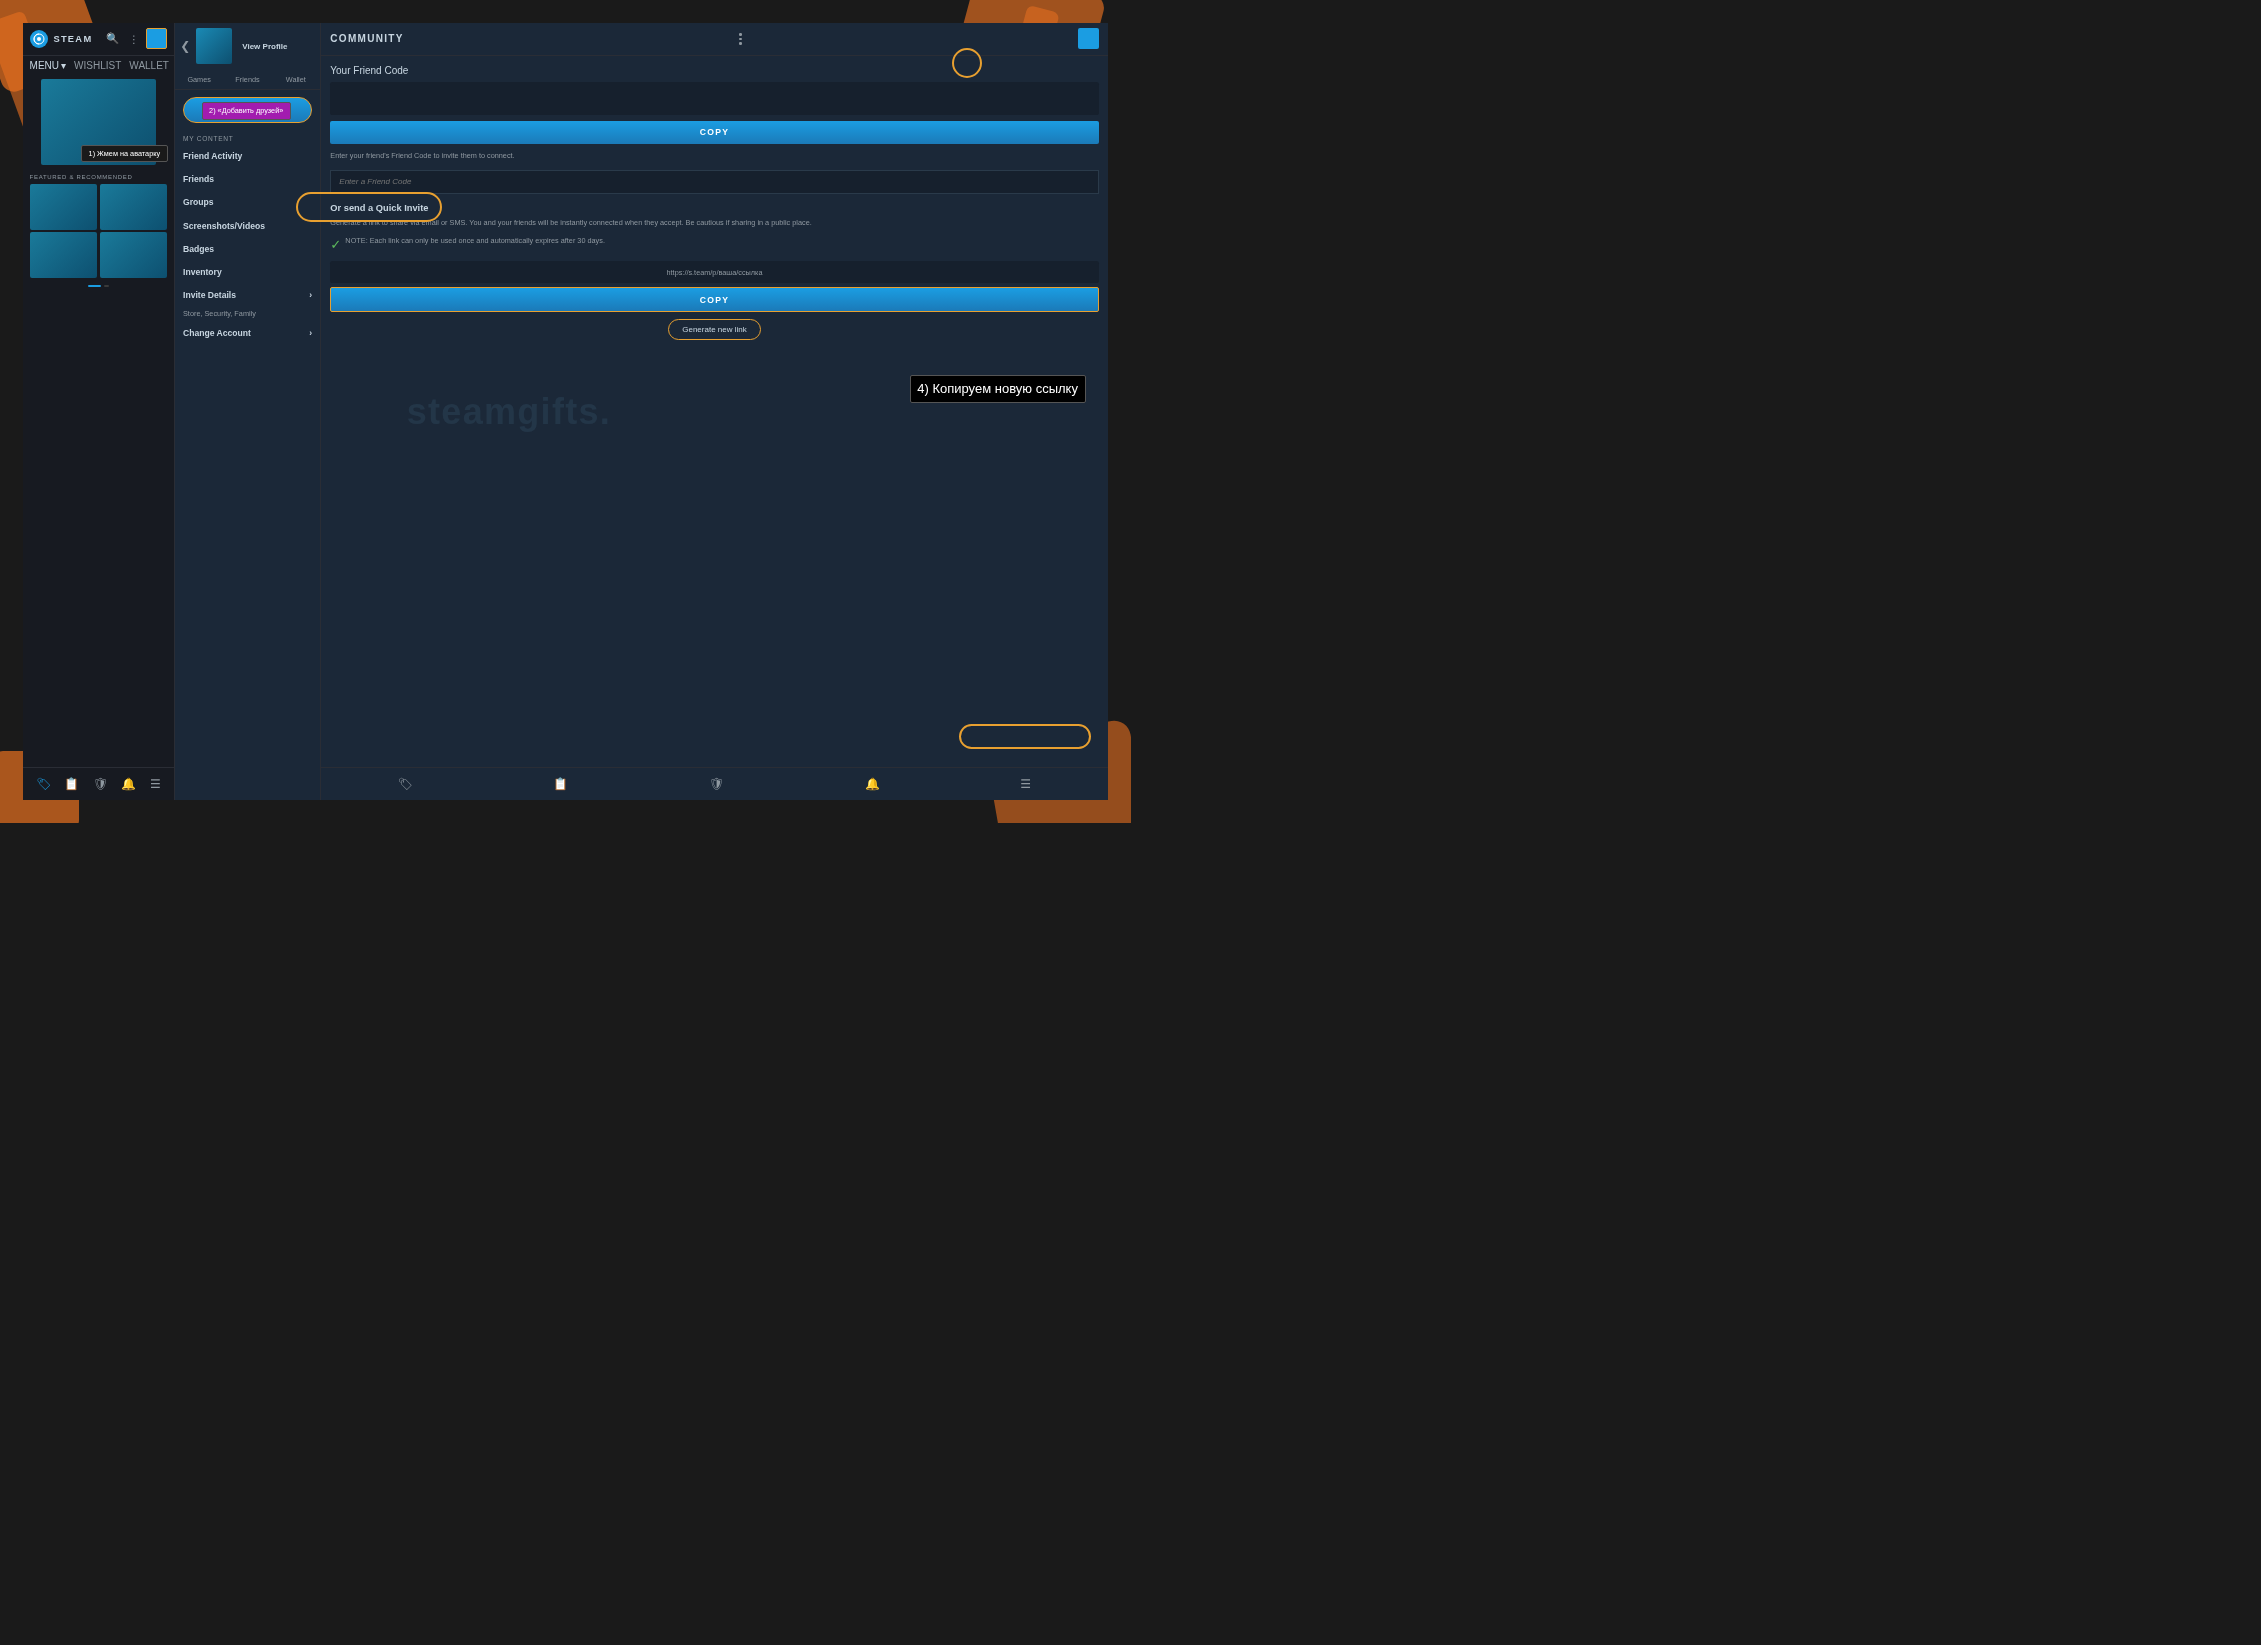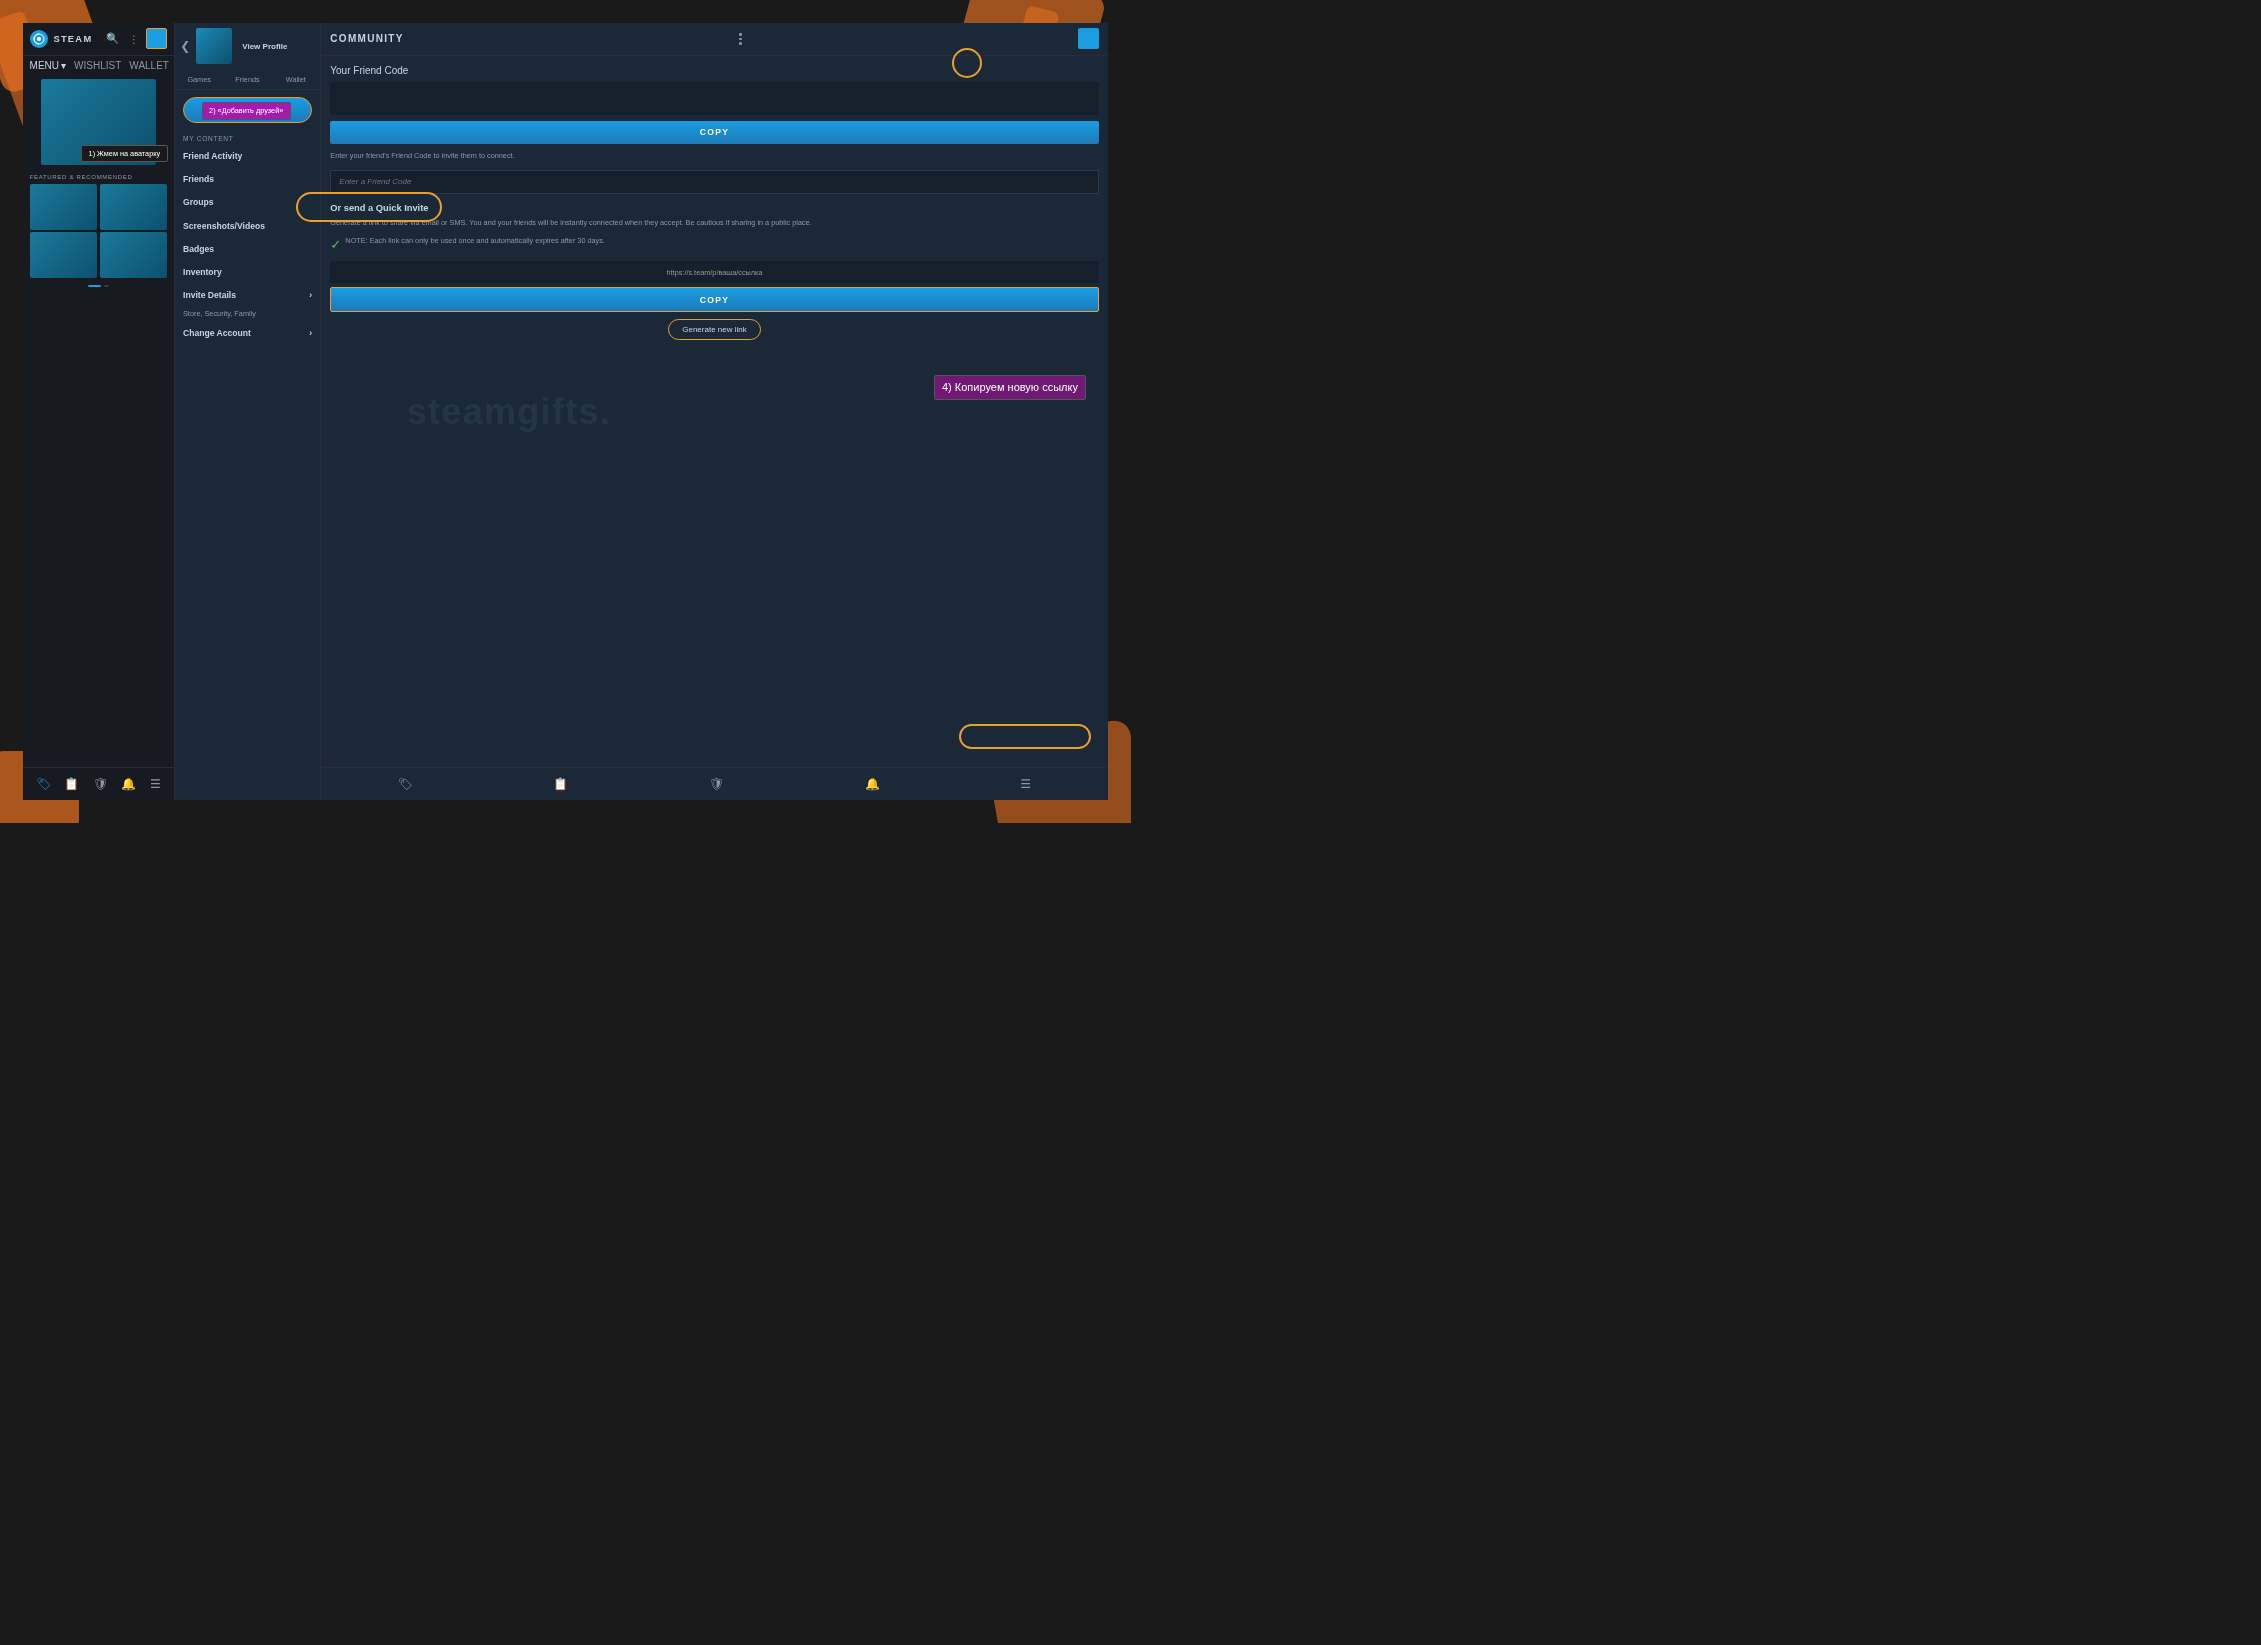--- a/index.html
+++ b/index.html
@@ -428,24 +428,24 @@
       justify-content: space-around;
       padding: 6.6px;
       border-top: 0.7px solid #2a2d35;
     }
 
     
     .annotation-4 {
       position: absolute;
       top: 139px;
       right: 13.2px;
-      background: #701a75;
+      background: #000000;
       border: 0.7px solid #555;
       color: #fff;
-      font-size: 11px;
+      font-size: 13px;
       padding: 3.3px 6.6px;
       border-radius: 2px;
       white-space: nowrap;
       z-index: 20;
     }
 
     .three-dots {
       display: flex;
       flex-direction: column;
       gap: 2px;

